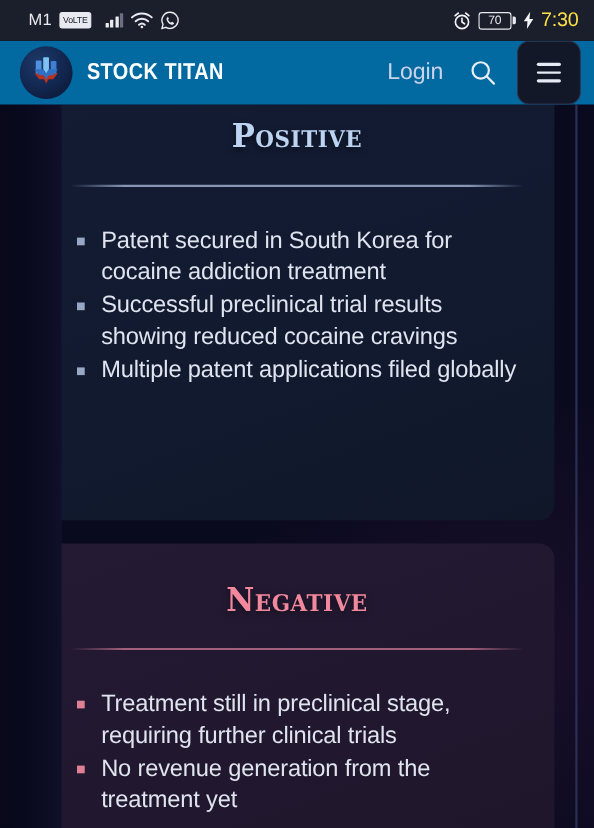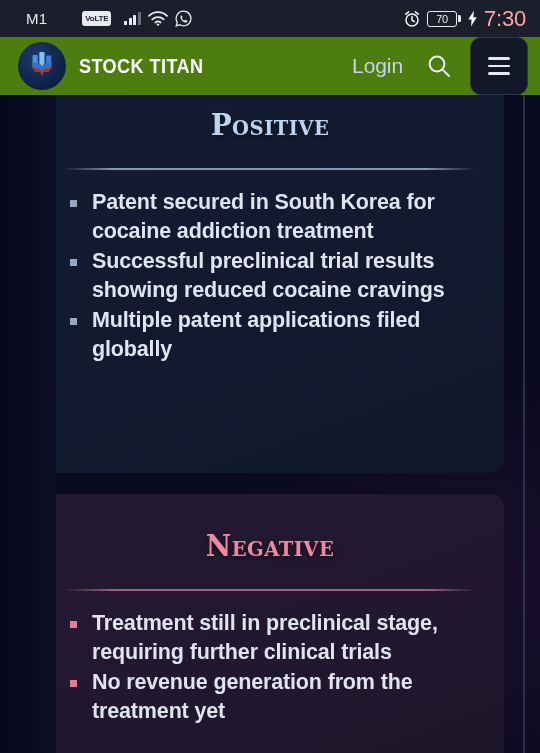--- a/index.html
+++ b/index.html
@@ -40,26 +40,25 @@
     color: #e8eaf0;
     font-size: 15px;
     letter-spacing: 0.2px;
   }
   .volte-badge {
     border: 1.6px solid #e8eaf0;
     border-radius: 2.5px;
     color: #1b1f2b;
     background: #e8eaf0;
     font-size: 8px;
-    font-weight: bold;
+    font-weight: normal;
     line-height: 1;
     padding: 2.5px 2px 2px 2px;
     letter-spacing: -0.2px;
     font-family: "Liberation Sans", sans-serif;
-    margin-left: 28px;
   }
   .signal-bars {
     display: flex;
     align-items: flex-end;
     gap: 1.5px;
     height: 13px;
     margin-left: 6px;
   }
   .signal-bars i { display: block; width: 3px; background: #e8eaf0; border-radius: .5px; }
   .signal-bars i:nth-child(1) { height: 4px; }
@@ -86,32 +85,32 @@
     letter-spacing: -0.3px;
     padding: 0 2px;
   }
   .battery-cap {
     width: 2.5px; height: 7px;
     background: #e8eaf0;
     border-radius: 0 1.5px 1.5px 0;
     margin-left: 1.5px;
   }
   .clock-text {
-    color: #fca5a5;
-    font-size: 22px;
+    color: #fde047;
+    font-size: 18px;
     letter-spacing: -0.2px;
   }
 
   
   .app-header {
     position: absolute;
     top: 37px; left: 0;
     width: 540px;
     height: 58px;
-    background: #4d7c0f;
+    background: #0369a1;
     display: flex;
     align-items: center;
     padding: 0 12px 0 18px;
     z-index: 30;
   }
   .brand {
     display: flex;
     align-items: center;
     gap: 13px;
     flex: 0 0 auto;
@@ -228,23 +227,22 @@
   .divider {
     height: 1.5px;
     margin-top: 26px;
     border-radius: 2px;
   }
   .divider-positive { background: linear-gradient(90deg, rgba(140,160,200,0) 0%, #8796b5 12%, #8796b5 88%, rgba(140,160,200,0) 100%); }
   .divider-negative { background: linear-gradient(90deg, rgba(190,110,140,0) 0%, #a3607c 12%, #a3607c 88%, rgba(190,110,140,0) 100%); }
 
   .bullets {
     list-style: none;
-    margin-top: 18px;
+    margin-top: 34px;
     padding-left: 2px;
-    font-weight: bold;
   }
   .bullets li {
     position: relative;
     padding-left: 26px;
     color: #dfe4ee;
     font-size: 21.5px;
     line-height: 29.5px;
     letter-spacing: -0.15px;
     margin-bottom: 0;
   }

